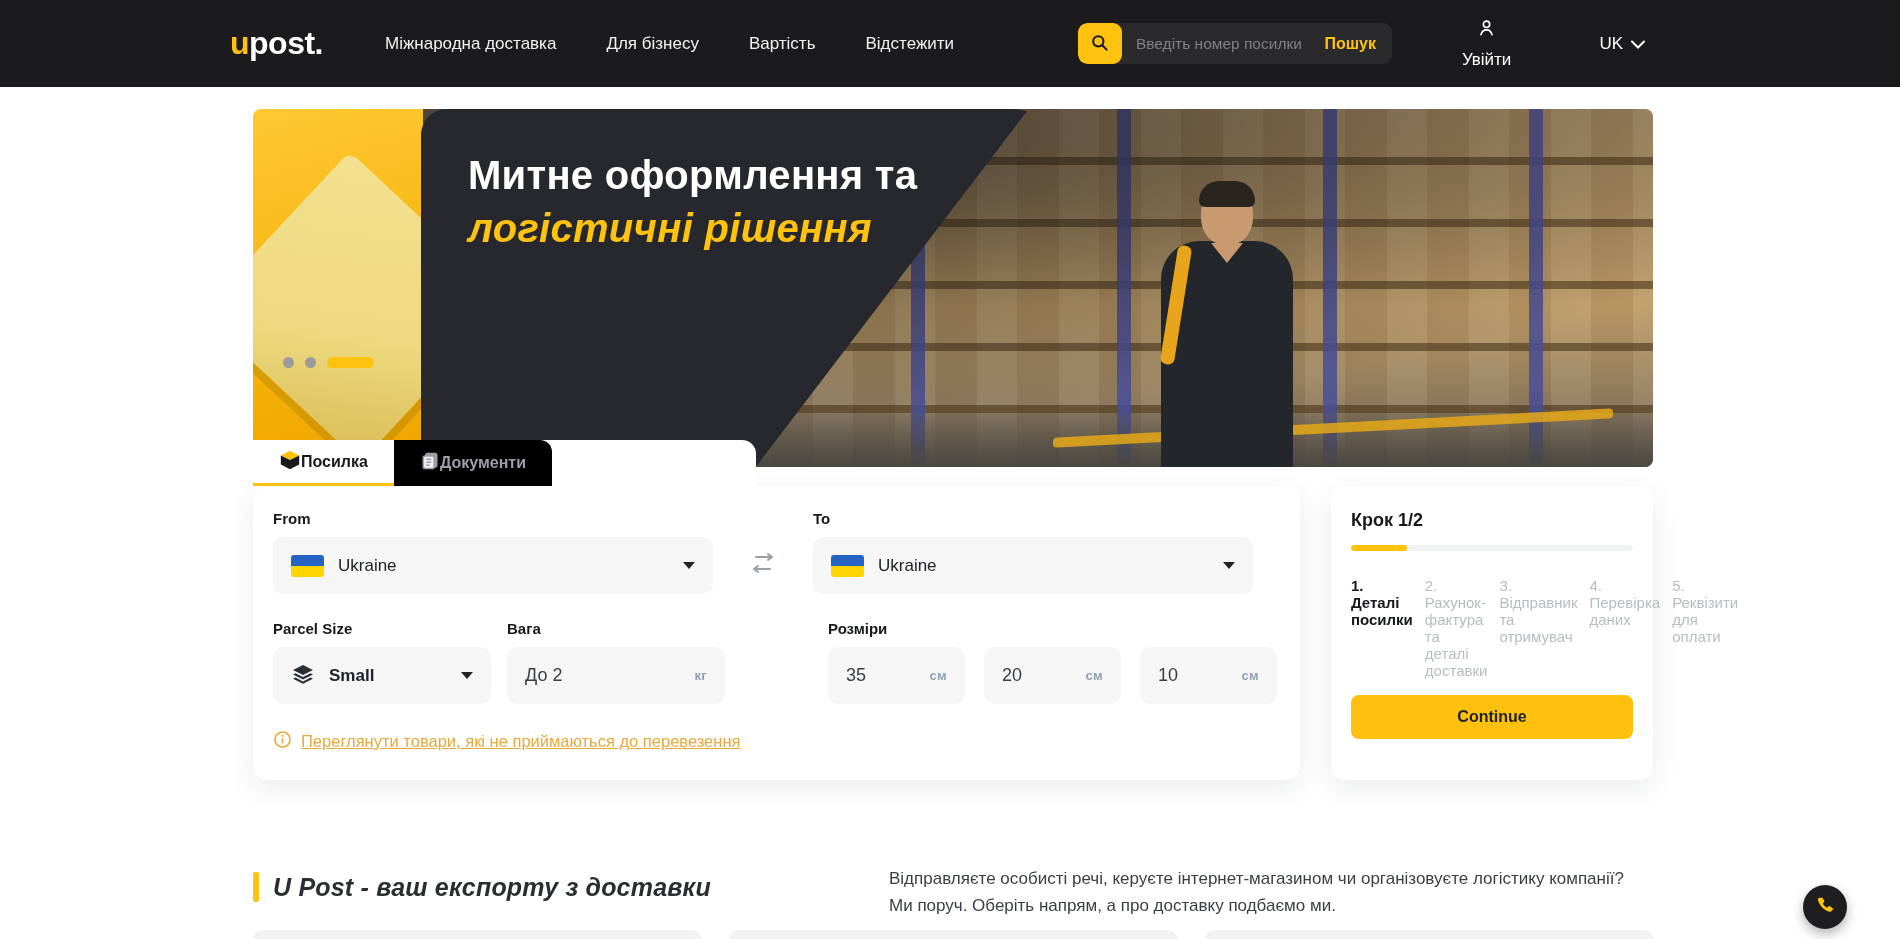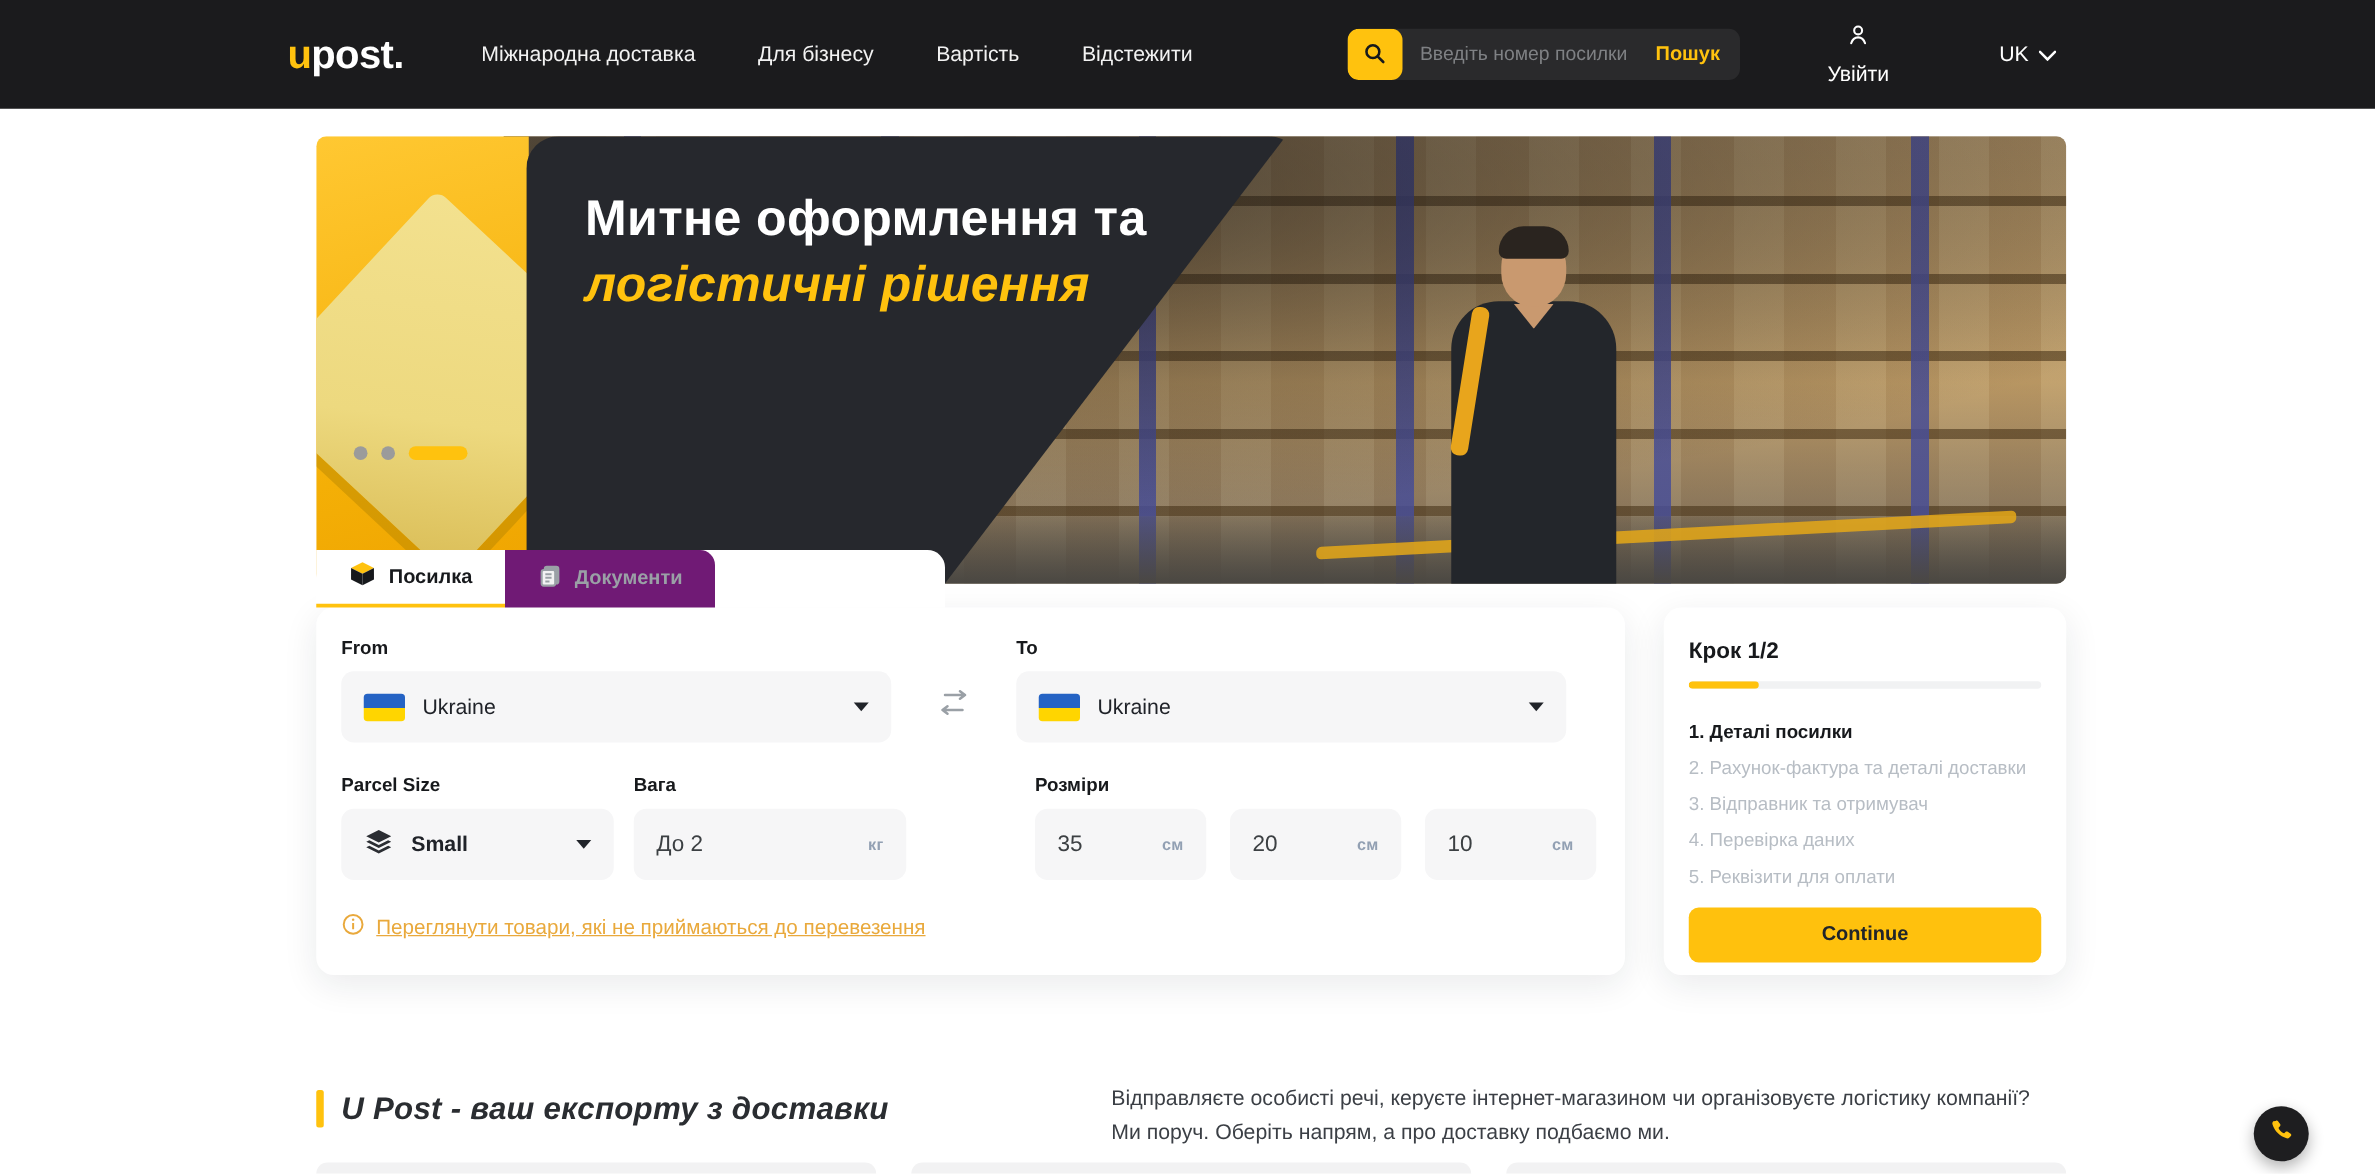--- a/index.html
+++ b/index.html
@@ -87,23 +87,23 @@
   .hero-title2 { font-size:40px; font-weight:700; font-style:italic; color:#FFC20E; margin-top:8px; letter-spacing:.3px; }
   .hero-sub { margin-top:28px; font-size:16px; line-height:1.62; color:#E4E5E7; max-width:505px; }
   .dots { position:absolute; left:30px; top:248px; z-index:5; display:flex; align-items:center; gap:11px; }
   .dot { width:11px; height:11px; border-radius:50%; background:#9B9B9B; cursor:pointer; }
   .dot-active { width:47px; height:11px; border-radius:6px; background:#FFC20E; cursor:pointer; }
 
   .tab-notch {
     position:absolute; left:0; top:331px; width:503px; height:46px;
     background:#ffffff; border-radius:0 14px 0 0; z-index:6; display:flex; align-items:stretch;
   }
-  .tab { display:flex; align-items:center; gap:10px; padding:0 26px; font-size:16px; cursor:pointer; }
+  .tab { display:flex; align-items:center; padding:0 26px; font-size:16px; cursor:pointer; }
   .tab-active { font-weight:700; color:#17191C; border-bottom:3px solid #FFC20E; }
-  .tab-inactive { font-weight:600; color:#9AA0A6; background:#701a75; border-radius:0 12px 0 0; }
+  .tab-inactive { font-weight:600; color:#9AA0A6; background:#000000; border-radius:0 12px 0 0; }
 
   
   .main-row { display:flex; gap:31px; margin:19px 0 0 253px; width:1400px; }
   .card { background:#fff; border-radius:14px; box-shadow:0 8px 28px rgba(22,28,40,.09); }
   .form-card { width:1047px; height:294px; padding:24px 20px 0 20px; }
   .field-label { font-size:15px; font-weight:700; color:#17191C; margin-bottom:10px; }
   .control {
     height:57px; background:#F6F6F7; border-radius:10px;
     display:flex; align-items:center; padding:0 18px; cursor:pointer;
   }
@@ -127,21 +127,21 @@
   }
   .suffix { font-size:13px; font-weight:600; color:#92A0B3; margin-left:8px; letter-spacing:.3px; }
   .w137 { width:137px; }
   .restricted { margin-top:26px; display:flex; align-items:center; gap:9px; color:#E9A93C; font-size:16.5px; cursor:pointer; width:fit-content; }
   .restricted span { text-decoration:underline; }
 
   .steps-card { width:322px; height:294px; padding:24px 20px; }
   .steps-title { font-size:18px; font-weight:700; color:#17191C; }
   .progress { margin-top:14px; height:6px; background:#F1F2F3; border-radius:3px; overflow:hidden; }
   .progress-fill { height:100%; background:#FFC20E; border-radius:3px; width:0; }
-  .steps-list { margin-top:26px; list-style:none; display:flex; flex-direction:column; gap:12px; font-size:15px; }
+  .steps-list { margin-top:26px; list-style:none; display:flex; flex-direction:row; gap:12px; font-size:15px; }
   .step { color:#B7BDC4; }
   .step-active { color:#17191C; font-weight:600; }
   .continue-btn {
     margin-top:16px; width:100%; height:44px; border:none; border-radius:8px;
     background:#FFC10D; color:#20242A; font-size:16px; font-weight:700; cursor:pointer;
     font-family:"Liberation Sans", sans-serif;
   }
 
   
   .intro { display:flex; justify-content:space-between; align-items:flex-start; margin:92px 253px 0 253px; }

